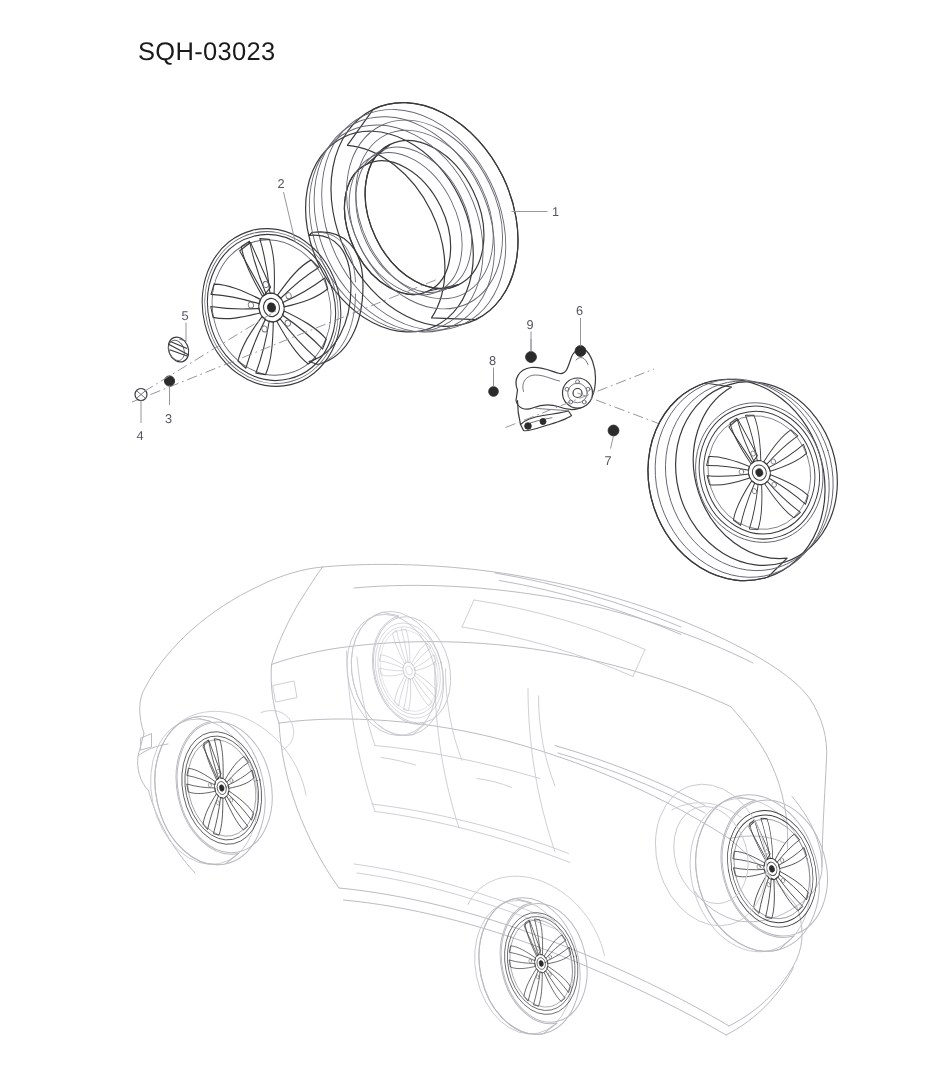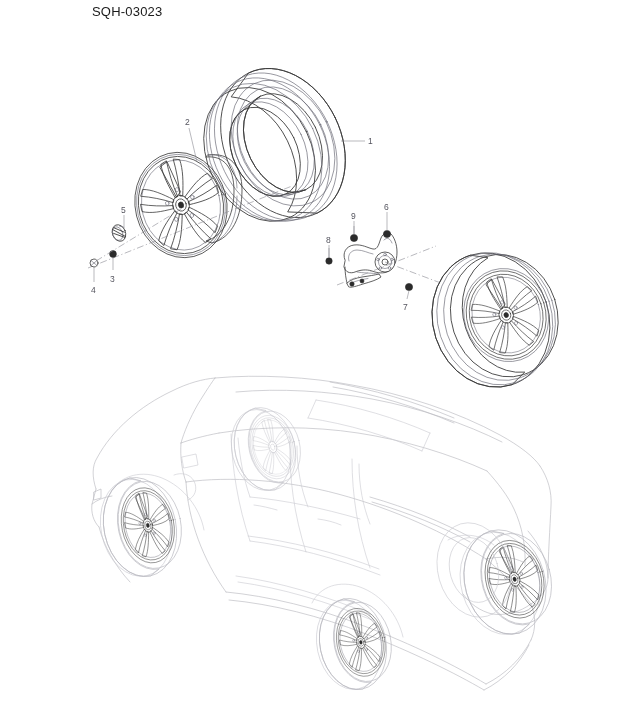--- a/index.html
+++ b/index.html
@@ -17,22 +17,22 @@
   #diagram-root {
     position: absolute;
     left: 0; top: 0;
     width: 629px;
     height: 715px;
     background: #ffffff;
   }
   .title-text {
     position: absolute;
     left: 92px;
-    top: 4px;
-    font-size: 13px;
+    top: 25px;
+    font-size: 17px;
     color: #1a1a1a;
     letter-spacing: 0.2px;
     font-family: "Liberation Sans", sans-serif;
     white-space: nowrap;
   }
   svg.art {
     position: absolute;
     left: 0; top: 0;
     width: 629px;
     height: 715px;

